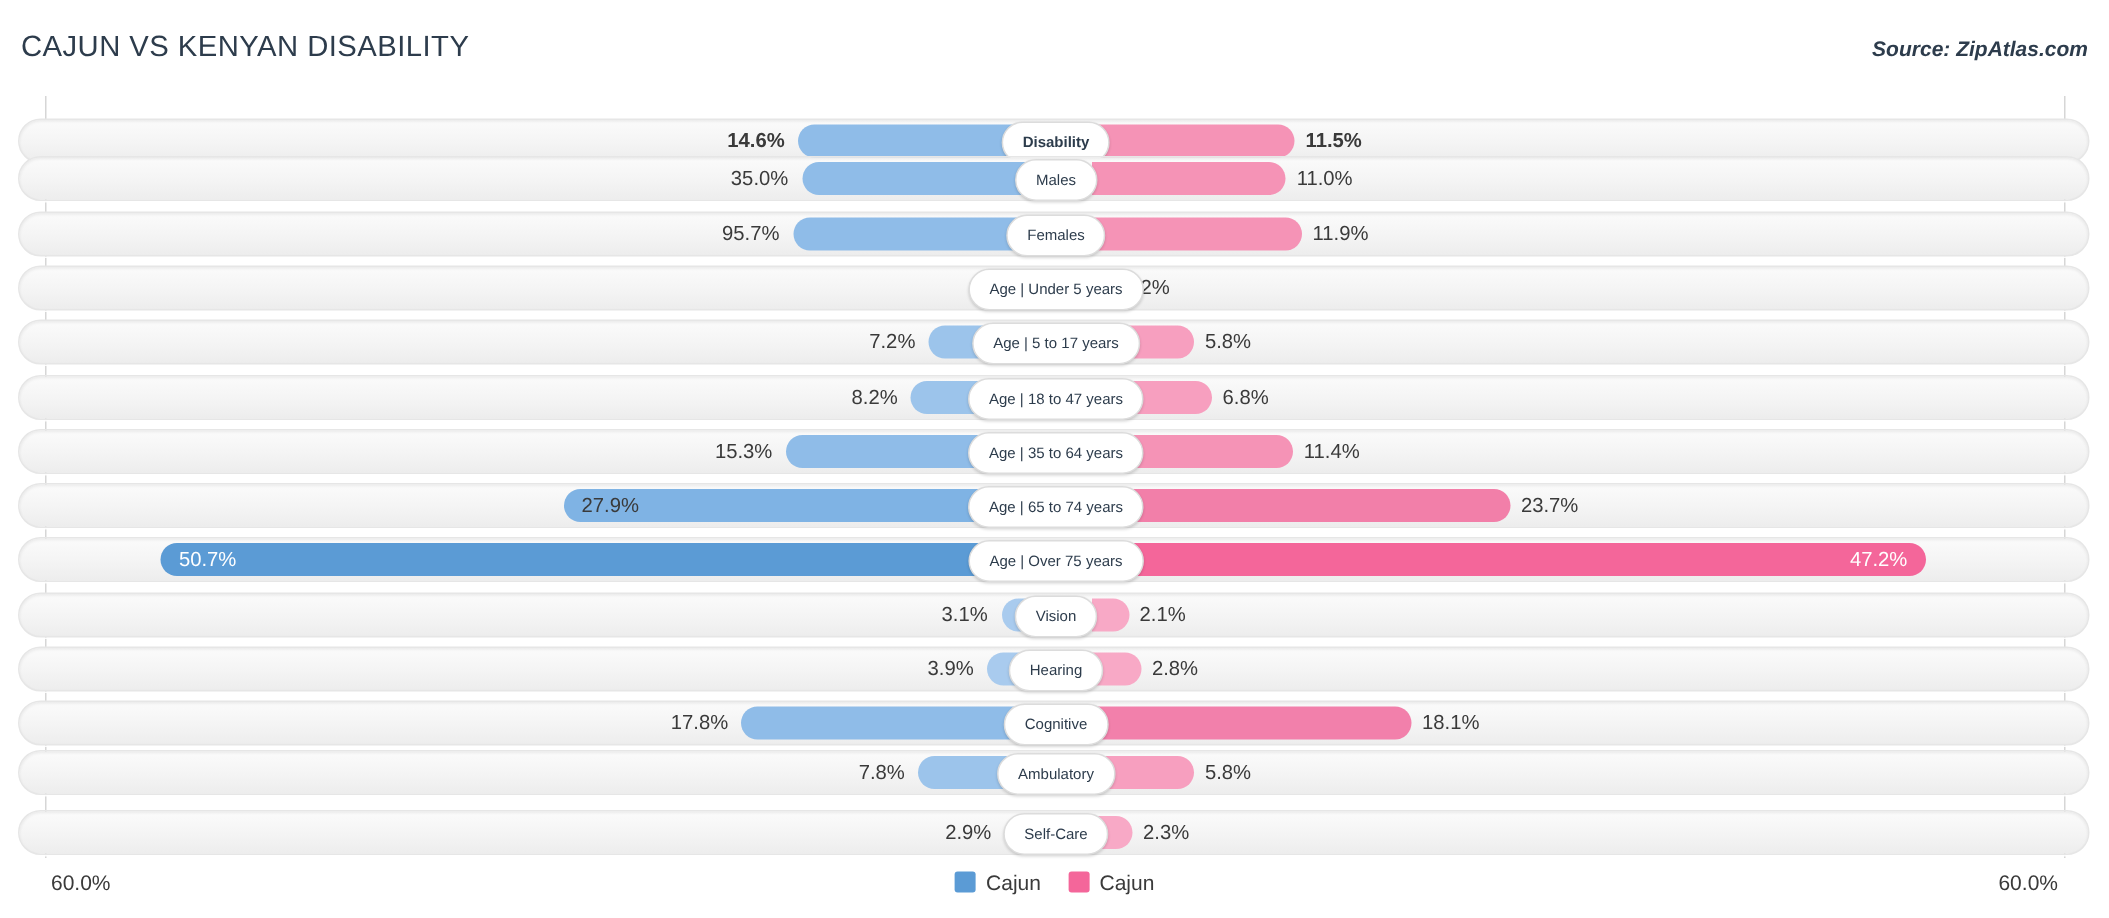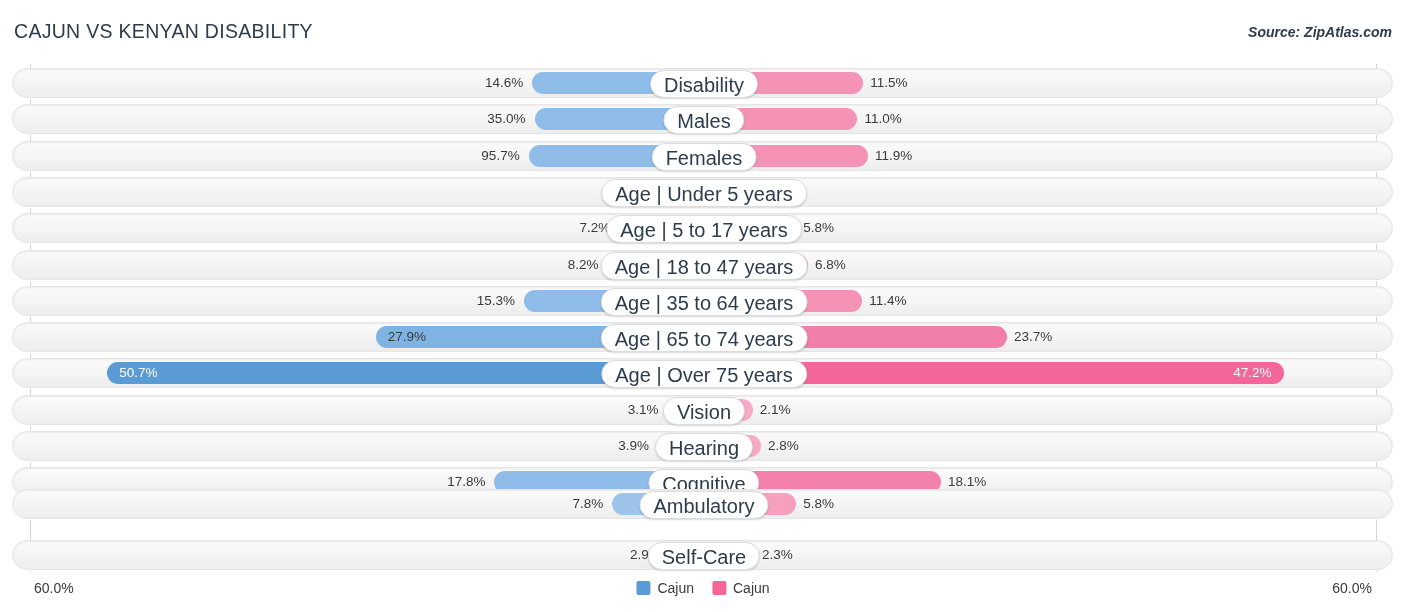--- a/index.html
+++ b/index.html
@@ -61,21 +61,21 @@
   }
   .val-left{text-align:right;}
   .val-right{text-align:left;}
   .val-in{color:#ffffff;}
 
   .pill{
     position:absolute;top:0px;height:28px;line-height:28px;
     background:#ffffff;
     border:1px solid #dcdcdc;
     border-radius:14px;
-    font-size:20px;color:#2d3c4c;
+    font-size:10px;color:#2d3c4c;
     text-align:center;white-space:nowrap;
     box-shadow:0 1px 2px rgba(0,0,0,0.16);
     padding:0 13px;
     box-sizing:border-box;
     transform:translateX(-50%);
     left:703px;
   }
 
   .footer{
     position:absolute;left:0;top:570px;width:1406px;height:42px;
@@ -97,21 +97,21 @@
 <body>
 
 <div class="header">
   <div class="title">Cajun vs Kenyan Disability</div>
   <div class="source">Source: ZipAtlas.com</div>
 </div>
 
 <div class="plot" id="plot">
   <div class="axis-line axis-left"></div>
   <div class="axis-line axis-right"></div>
-<div class="row" style="top: 10px;">
+<div class="row" style="top: 21px; font-weight: bold;">
       <div class="bar bar-left" style="left: 519.158px; width: 171.842px; background: rgb(143, 188, 232);"></div>
       <div class="bar bar-right" style="left: 715px; width: 135.355px; background: rgb(245, 147, 182);"></div>
       <div class="val val-left" style="right: 868.842px;">14.6%</div>
       <div class="val val-right" style="left: 857.355px;">11.5%</div>
       <div class="pill" style="top: 1px; left: 691px;">Disability</div>
     </div>
     <div class="row" style="top: 46.3px;">
       <div class="bar bar-left" style="left: 521.512px; width: 169.488px; background: rgb(143, 188, 232);"></div>
       <div class="bar bar-right" style="left: 715px; width: 129.47px; background: rgb(245, 147, 182);"></div>
       <div class="val val-left" style="right: 866.488px;">35.0%</div>
@@ -181,21 +181,21 @@
       <div class="val val-right" style="left: 754.956px;">2.8%</div>
       <div class="pill" style="top: 1px; left: 691px;">Hearing</div>
     </div>
     <div class="row" style="top: 409.3px;">
       <div class="bar bar-left" style="left: 481.494px; width: 209.506px; background: rgb(143, 188, 232);"></div>
       <div class="bar bar-right" style="left: 715px; width: 213.037px; background: rgb(242, 128, 171);"></div>
       <div class="val val-left" style="right: 906.506px;">17.8%</div>
       <div class="val val-right" style="left: 935.037px;">18.1%</div>
       <div class="pill" style="top: 1px; left: 691px;">Cognitive</div>
     </div>
-    <div class="row" style="top: 431px;">
+    <div class="row" style="top: 442px;">
       <div class="bar bar-left" style="left: 599.194px; width: 91.806px; background: rgb(156, 196, 235);"></div>
       <div class="bar bar-right" style="left: 715px; width: 68.266px; background: rgb(247, 159, 191);"></div>
       <div class="val val-left" style="right: 788.806px;">7.8%</div>
       <div class="val val-right" style="left: 790.266px;">5.8%</div>
       <div class="pill" style="top: 1px; left: 691px;">Ambulatory</div>
     </div>
     <div class="row" style="top: 481.9px;">
       <div class="bar bar-left" style="left: 656.867px; width: 34.133px; background: rgb(169, 203, 238);"></div>
       <div class="bar bar-right" style="left: 715px; width: 27.071px; background: rgb(248, 169, 198);"></div>
       <div class="val val-left" style="right: 731.133px;">2.9%</div>

